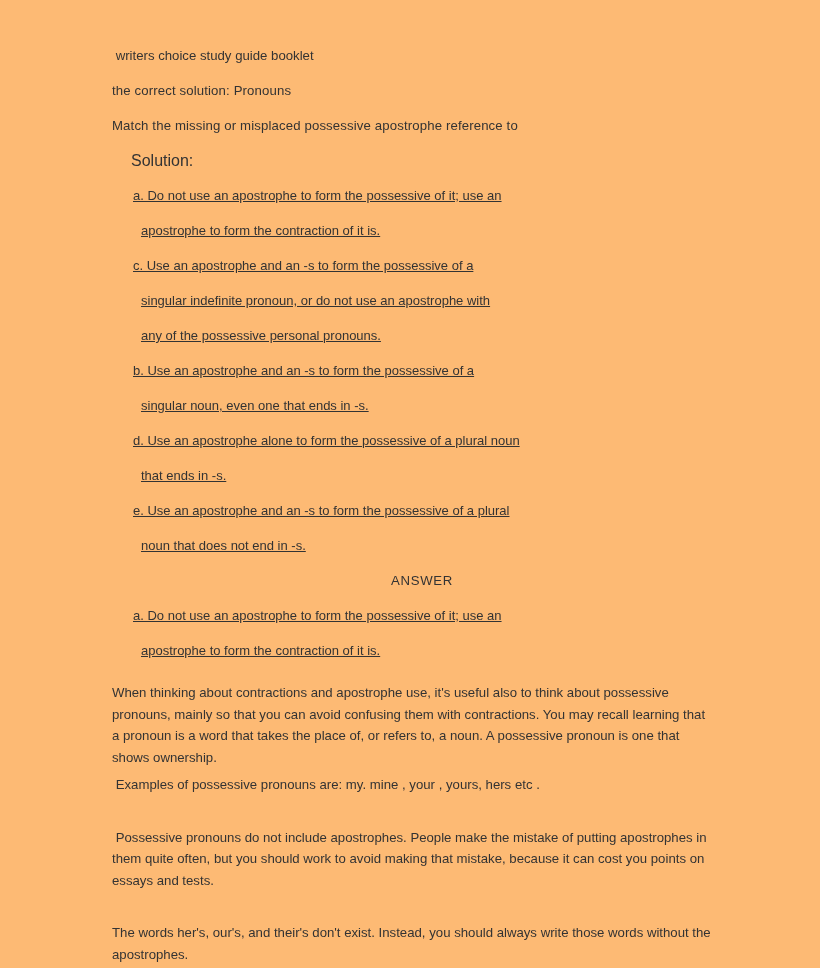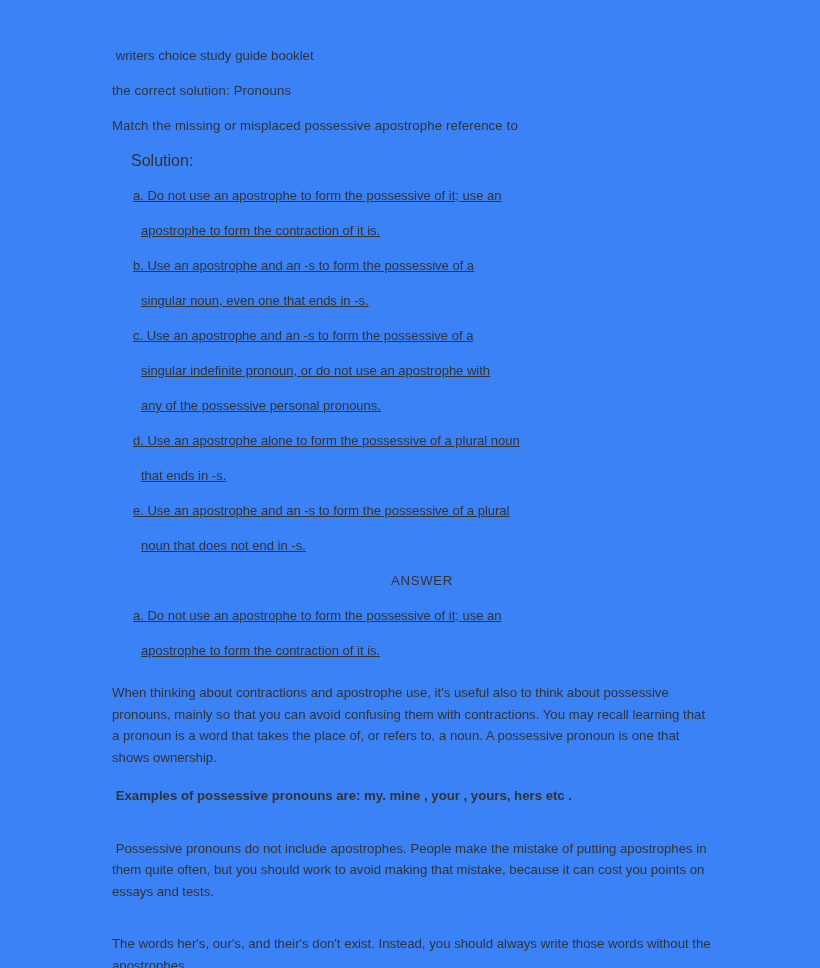--- a/index.html
+++ b/index.html
@@ -15,21 +15,21 @@
     color: #333333;
     overflow: hidden;
     position: relative;
   }
   .page {
     position: absolute;
     left: 0;
     top: 0;
     width: 820px;
     height: 968px;
-    background: #3b82f6;
+    background: #fdba74;
     box-sizing: border-box;
     padding: 0;
   }
   .content {
     position: absolute;
     left: 112px;
     top: 38px;
     width: 620px;
   }
 
@@ -81,21 +81,21 @@
     text-align: center;
   }
 
   
   .para {
     font-size: 13.2px;
     line-height: 21.5px;
     white-space: pre-wrap;
     width: 600px;
   }
-  .para.gap-before { margin-top: 17px; font-weight: bold; }
+  .para.gap-before { margin-top: 6px; }
   .para.gap-before-sm { margin-top: 31px; }
   .spacer-lg { height: 14px; }
 </style>
 </head>
 <body>
 
 <div class="page">
   <div class="content">
 
     <div class="title-line"> writers choice study guide booklet</div>
@@ -104,27 +104,27 @@
     <div class="ls-line">Match the missing or misplaced possessive apostrophe reference to</div>
 
     <div class="solution-label">Solution:</div>
 
     <ul class="list">
       <li class="list-item">
         <div class="li-line">a. Do not use an apostrophe to form the possessive of it; use an</div>
         <div class="li-line cont">apostrophe to form the contraction of it is.</div>
       </li>
       <li class="list-item">
-        <div class="li-line">b. Use an apostrophe and an -s to form the possessive of a</div>
-        <div class="li-line cont">singular noun, even one that ends in -s.</div>
-      </li>
-      <li class="list-item">
         <div class="li-line">c. Use an apostrophe and an -s to form the possessive of a</div>
         <div class="li-line cont">singular indefinite pronoun, or do not use an apostrophe with</div>
         <div class="li-line cont">any of the possessive personal pronouns.</div>
+      </li>
+      <li class="list-item">
+        <div class="li-line">b. Use an apostrophe and an -s to form the possessive of a</div>
+        <div class="li-line cont">singular noun, even one that ends in -s.</div>
       </li>
       <li class="list-item">
         <div class="li-line">d. Use an apostrophe alone to form the possessive of a plural noun</div>
         <div class="li-line cont">that ends in -s.</div>
       </li>
       <li class="list-item">
         <div class="li-line">e. Use an apostrophe and an -s to form the possessive of a plural</div>
         <div class="li-line cont">noun that does not end in -s.</div>
       </li>
     </ul>

